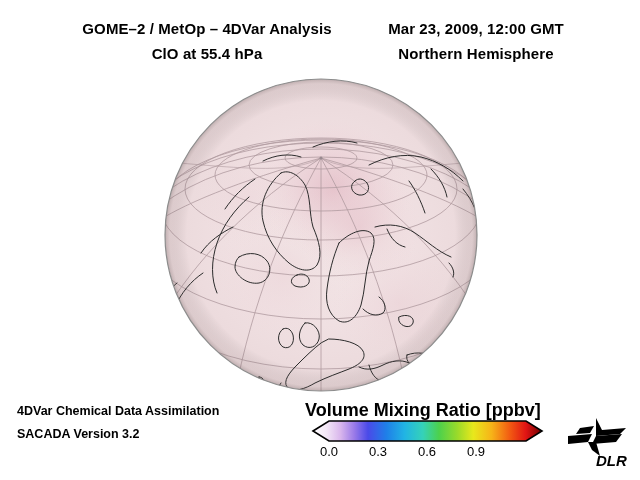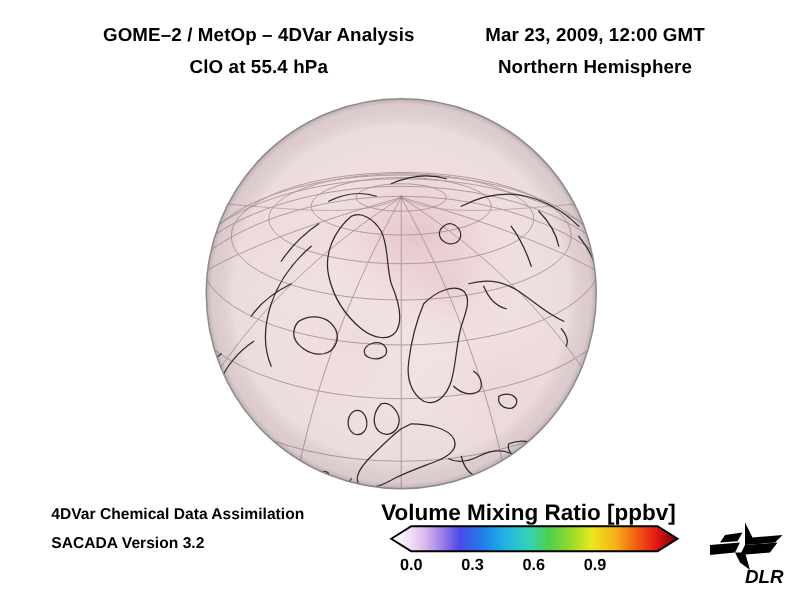--- a/index.html
+++ b/index.html
@@ -15,29 +15,29 @@
   .hdr-right{position:absolute;right:14px;top:16px;text-align:right;width:300px;}
   .hdr-line{font-size:15px;font-weight:bold;letter-spacing:.1px;line-height:25px;white-space:nowrap;}
   .hdr-right .hdr-line{text-align:center;}
 
   
   .globe-wrap{position:absolute;left:163px;top:77px;width:316px;height:316px;}
   .globe{position:absolute;left:0;top:0;width:316px;height:316px;}
 
   
   .foot{position:absolute;left:17px;top:400px;}
-  .foot div{font-size:12.5px;font-weight:bold;line-height:23px;white-space:nowrap;margin-left:24px;}
+  .foot div{font-size:12.5px;font-weight:bold;line-height:23px;white-space:nowrap;}
 
   
   .cb-wrap{position:absolute;left:305px;top:400px;width:245px;height:70px;}
   .cb-title{position:absolute;left:0;top:0;width:245px;
             font-size:18px;font-weight:bold;white-space:nowrap;}
   .cb-svg{position:absolute;left:0;top:18px;}
   .cb-ticks{position:absolute;left:0;top:44px;width:245px;height:22px;}
-  .cb-ticklabel{position:absolute;font-size:13px;font-weight:bold;
+  .cb-ticklabel{position:absolute;font-size:13px;font-weight:normal;
                 transform:translateX(-50%);white-space:nowrap;text-align:right;}
 
   
   .riu{position:absolute;left:559px;top:374px;width:76px;height:34px;}
   .dlr{position:absolute;left:566px;top:416px;width:70px;height:54px;font-style:italic;}
 </style>
 </head>
 <body>
 
 <div class="stage">

